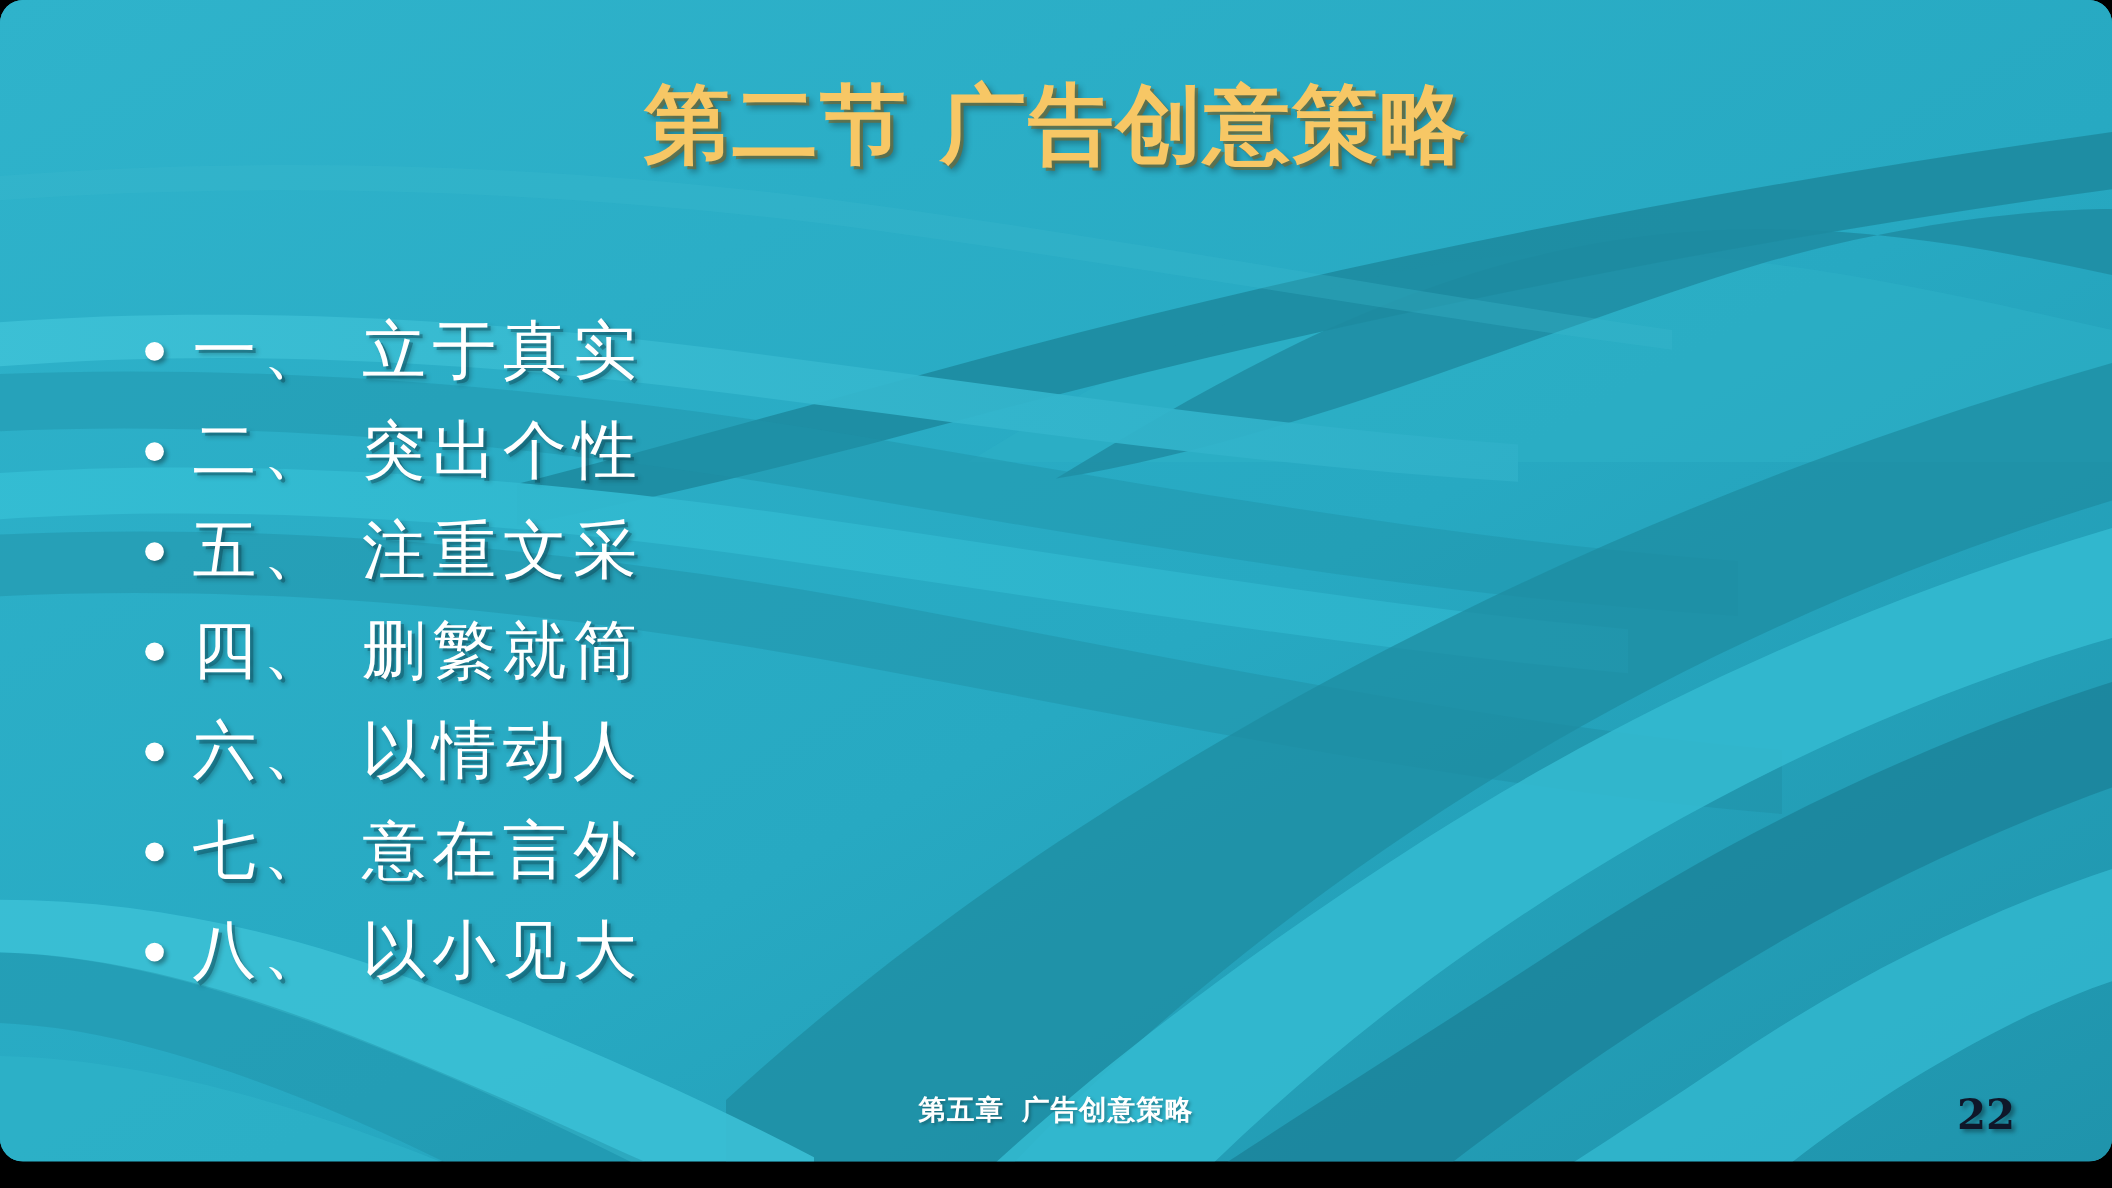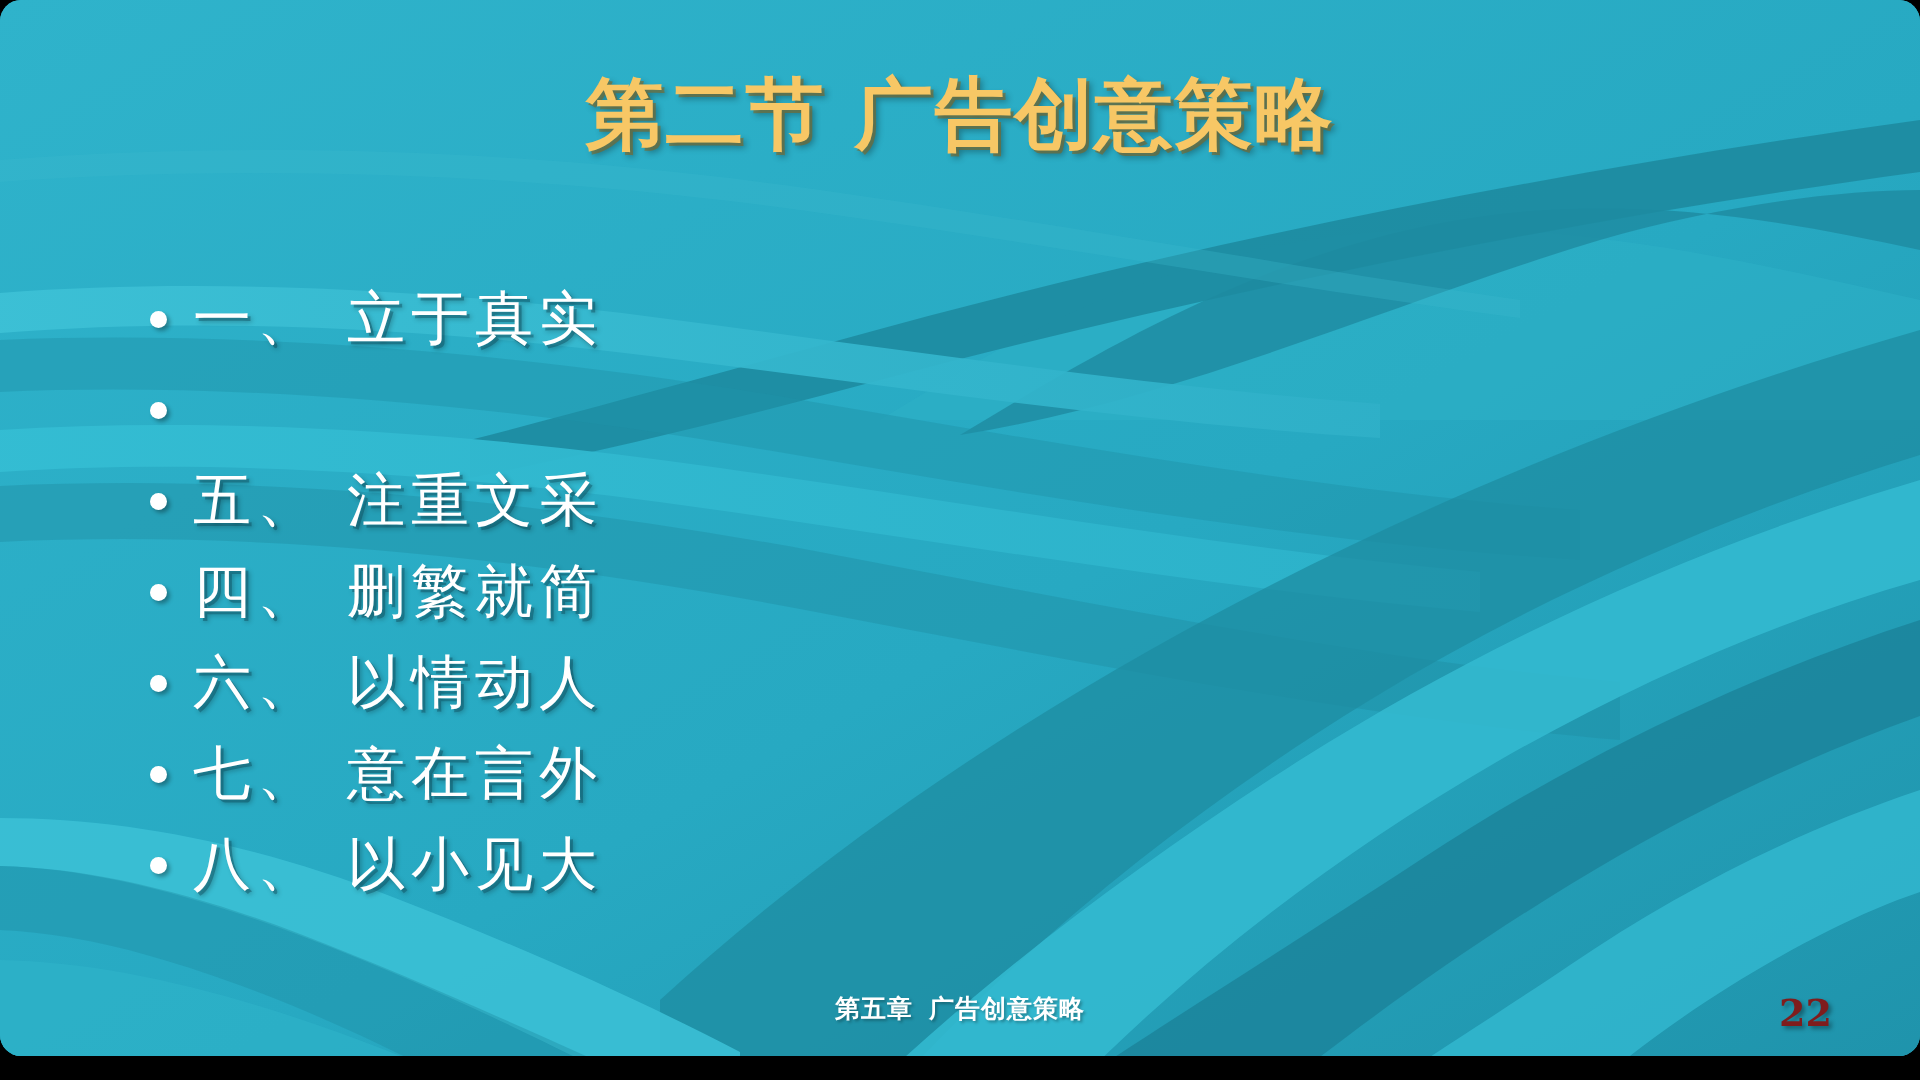--- a/index.html
+++ b/index.html
@@ -44,21 +44,21 @@
     text-shadow:
        3px 3px 0 rgba(140, 96, 20, 0.55),
        5px 5px 6px rgba(0, 0, 0, 0.30);
     white-space: nowrap;
     z-index: 5;
   }
 
   
   #bullet-list {
     position: absolute;
-    left: 150px;
+    left: 132px;
     top: 272px;
     width: 820px;
     list-style: none;
     margin: 0;
     padding: 0;
     z-index: 5;
   }
   .bullet-row {
     display: flex;
     align-items: center;
@@ -104,21 +104,21 @@
     z-index: 5;
     white-space: nowrap;
   }
   #page-number {
     position: absolute;
     right: 88px;
     top: 990px;
     font-family: "DejaVu Serif", "Liberation Serif", serif;
     font-weight: bold;
     font-size: 38px;
-    color: #7f1d1d;
+    color: #0f172a;
     text-shadow: 3px 3px 4px rgba(0,0,0,0.35);
     z-index: 5;
   }
 </style>
 </head>
 <body>
 
 <div id="slide">
 
   <svg id="bg-art" viewBox="0 0 1920 1080" preserveAspectRatio="none" aria-hidden="true">
@@ -206,20 +206,23 @@
 
   <ul id="bullet-list">
     <li class="bullet-row">
       <span class="bullet-dot"></span>
       <span class="bullet-text">
         <span class="idx">一、</span><span class="gap"></span><span class="body">立于真实</span>
       </span>
     </li>
     <li class="bullet-row">
       <span class="bullet-dot"></span>
+      <span class="bullet-text">
+        <span class="idx">二、</span><span class="gap"></span><span class="body">突出个性</span>
+      </span>
     </li>
     <li class="bullet-row">
       <span class="bullet-dot"></span>
       <span class="bullet-text">
         <span class="idx">五、</span><span class="gap"></span><span class="body">注重文采</span>
       </span>
     </li>
     <li class="bullet-row">
       <span class="bullet-dot"></span>
       <span class="bullet-text">

